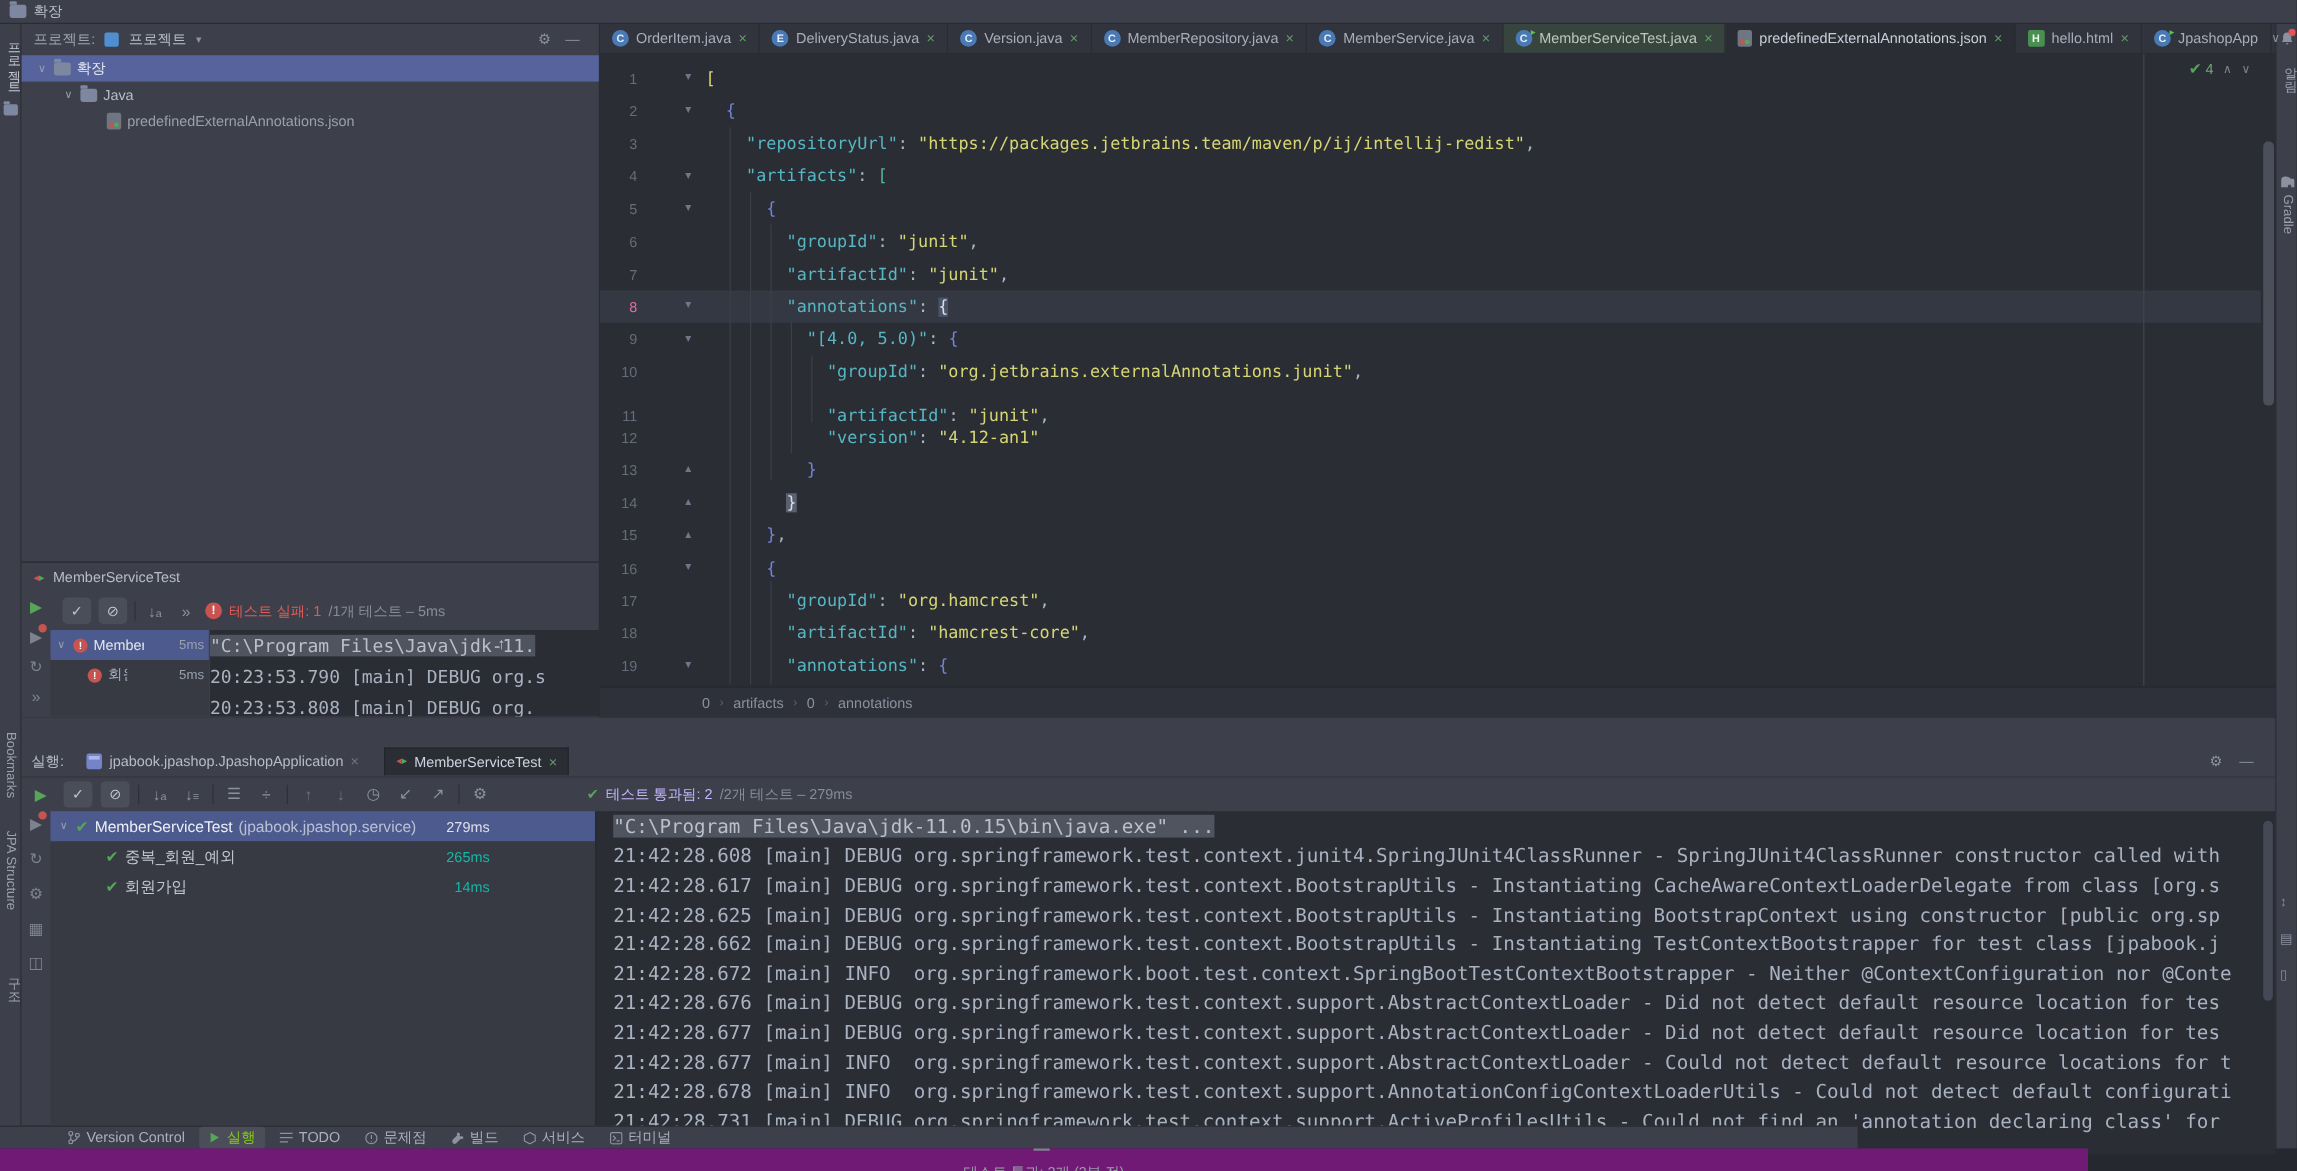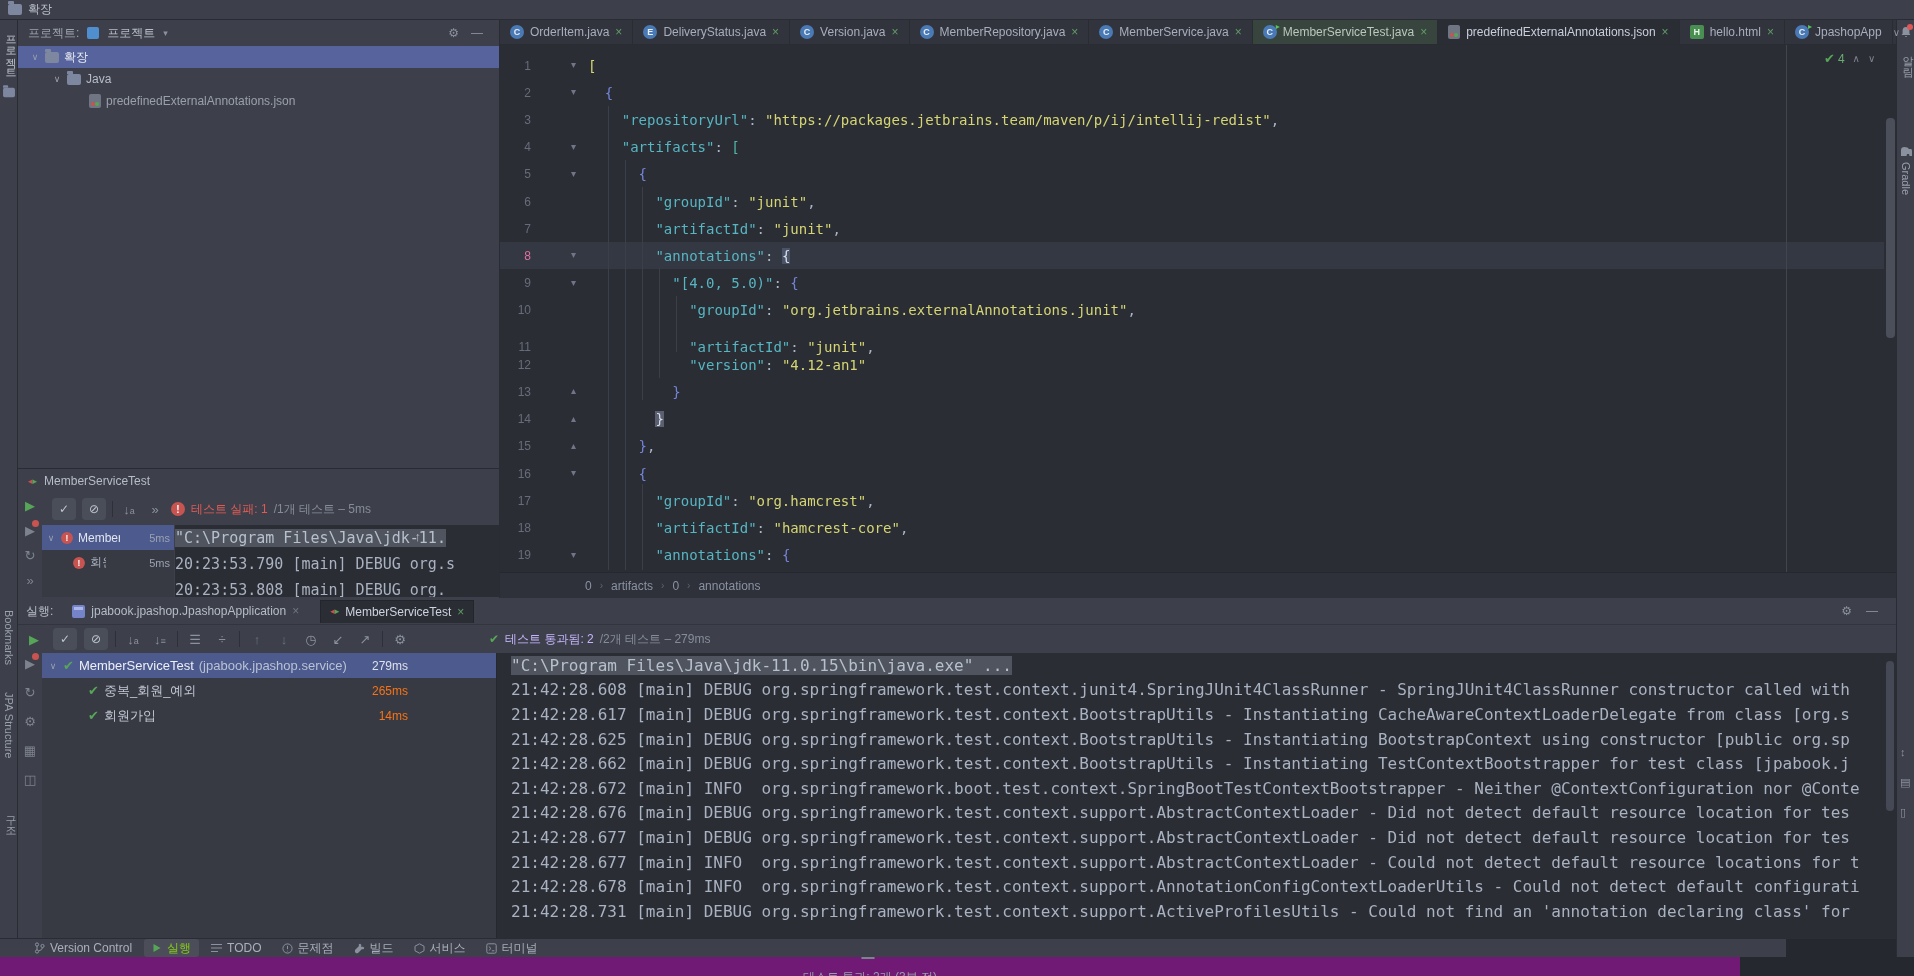--- a/index.html
+++ b/index.html
@@ -80,43 +80,43 @@
   #miniconsole .cl{height:26px;display:flex;align-items:center;white-space:pre;}
   .selbg{background:#4f545e;color:#b7c0cc;}
   #miniplaycol{position:absolute;left:0;top:-32px;width:24px;height:104px;display:flex;flex-direction:column;align-items:center;gap:12px;padding-top:6px;box-sizing:border-box;}
   .playico{color:#57a658;font-size:13px;line-height:1;}
   .icodim{color:#7d838e;font-size:13px;line-height:1;position:relative;}
   .reddot{position:absolute;right:-4px;top:-4px;width:7px;height:7px;border-radius:50%;background:#c75450;color:#fff;
           font-size:6px;display:flex;align-items:center;justify-content:center;}
   .upicon{position:absolute;right:78px;top:4px;color:#c0c6d2;font-size:13px;}
   
   #runpanel{left:18px;top:598px;width:1878px;height:340px;background:#3d404b;box-sizing:border-box;}
-  #runheader{height:26px;display:flex;align-items:center;font-size:12px;color:#b8bec9;padding-left:8px;gap:10px;position:relative;border-bottom:1px solid #33353e;}
+  #runheader{height:26px;display:flex;align-items:center;font-size:12px;color:#b8bec9;padding-left:8px;gap:10px;position:relative;border-bottom:1px solid #33353e;margin-top:23px;}
   .runtab{display:flex;align-items:center;gap:6px;padding:4px 9px;color:#b6bcc7;}
   .runtab.active{background:#2b2d35;border:1px solid #23252c;border-bottom:none;color:#cdd3de;}
   .appicon{width:13px;height:13px;border-radius:2px;background:#7583c9;position:relative;flex:0 0 auto;}
   .appicon:before{content:"";position:absolute;top:2px;left:2px;right:2px;height:3px;background:#aeb8e8;}
   #runtoolbar{height:28px;display:flex;align-items:center;gap:7px;padding-left:4px;font-size:12px;}
   #runbody{position:relative;height:286px;}
   #runiconcol{position:absolute;left:0;top:4px;width:24px;display:flex;flex-direction:column;align-items:center;gap:16px;}
   #runtree{position:absolute;left:24px;top:0;width:454px;height:286px;background:#373a43;}
   .rrow{height:25px;display:flex;align-items:center;gap:5px;font-size:13px;position:relative;padding-left:6px;color:#c3c9d4;}
   .rrow.sel{background:#4d5a8e;color:#eceff5;}
   .rrow .pkg{color:#9aa2b0;text-align:center;}
   .rrow.sel .pkg{color:#b9c1d4;}
-  .rtime{position:absolute;right:88px;font-size:12px;color:#f97316;}
+  .rtime{position:absolute;right:88px;font-size:12px;color:#14b8a6;}
   .rrow.sel .rtime{color:#dde1ea;}
   .okmark{color:#57a658;font-size:13px;}
   #runconsole{position:absolute;left:478px;top:0;width:1400px;height:286px;background:#2b2d35;overflow:hidden;
               font-size:16px;color:#a9b2c0;border-left:1px solid #26282f;box-sizing:border-box;}
   #runconsole .cl{height:24.6px;display:flex;align-items:center;white-space:pre;padding-left:14px;}
   #runconsole-scroll{position:absolute;right:2px;top:8px;width:8px;height:150px;background:#454955;border-radius:4px;}
   
-  #bottombar{left:0;top:938px;width:1786px;height:19px;background:#3d404b;border-top:1px solid #2a2c33;box-sizing:border-box;
-             display:flex;align-items:center;gap:4px;padding-left:26px;font-size:12px;color:#a9afbb;}
+  #bottombar{left:0;top:938px;width:1548px;height:19px;background:#3d404b;border-top:1px solid #2a2c33;box-sizing:border-box;
+             display:flex;align-items:center;gap:4px;padding-left:48px;font-size:12px;color:#a9afbb;}
   .bitem{display:flex;align-items:center;gap:5px;padding:1px 8px;border-radius:3px;height:16px;}
   .bitem.active{background:#4b4e58;color:#84cc16;}
   #statusbar{left:0;top:957px;width:1740px;height:19px;background:#701a75;display:flex;align-items:center;
              font-size:12px;color:#9aa0ac;padding:0 8px;box-sizing:border-box;gap:10px;flex-direction:column;}
   #statusright{margin-left:auto;display:flex;gap:18px;align-items:center;}
   .wbox{width:12px;height:12px;border:1px solid #7d838e;border-radius:2px;display:inline-block;}
   .belldot{position:absolute;right:-1px;top:-2px;width:6px;height:6px;border-radius:50%;background:#e05555;}
   svg{display:block;}
 </style>
 </head>

